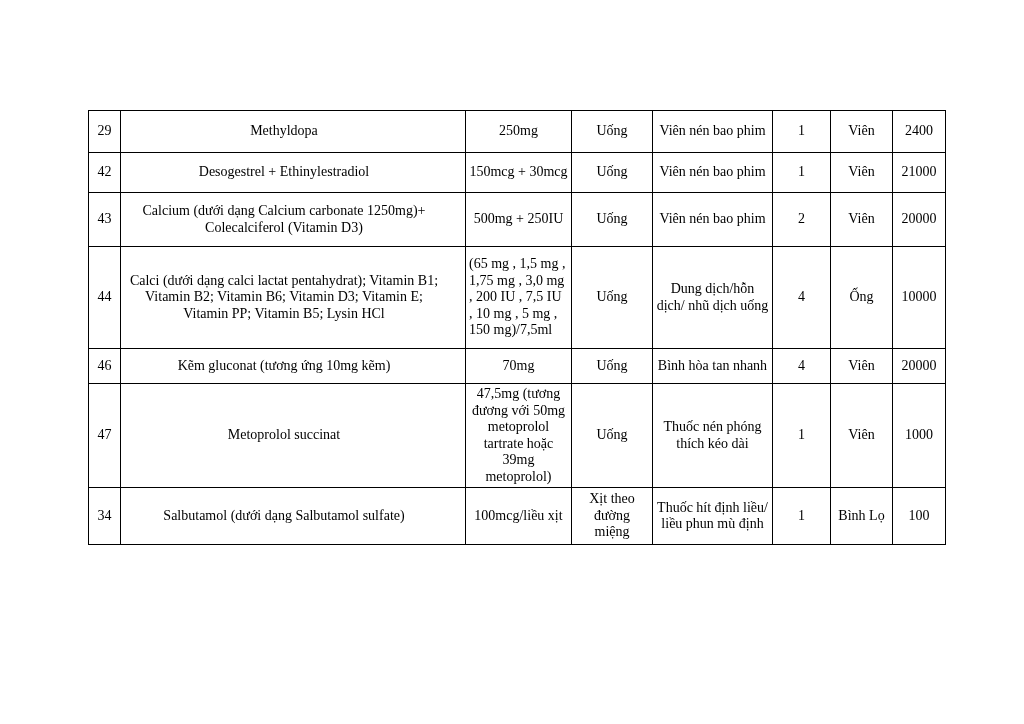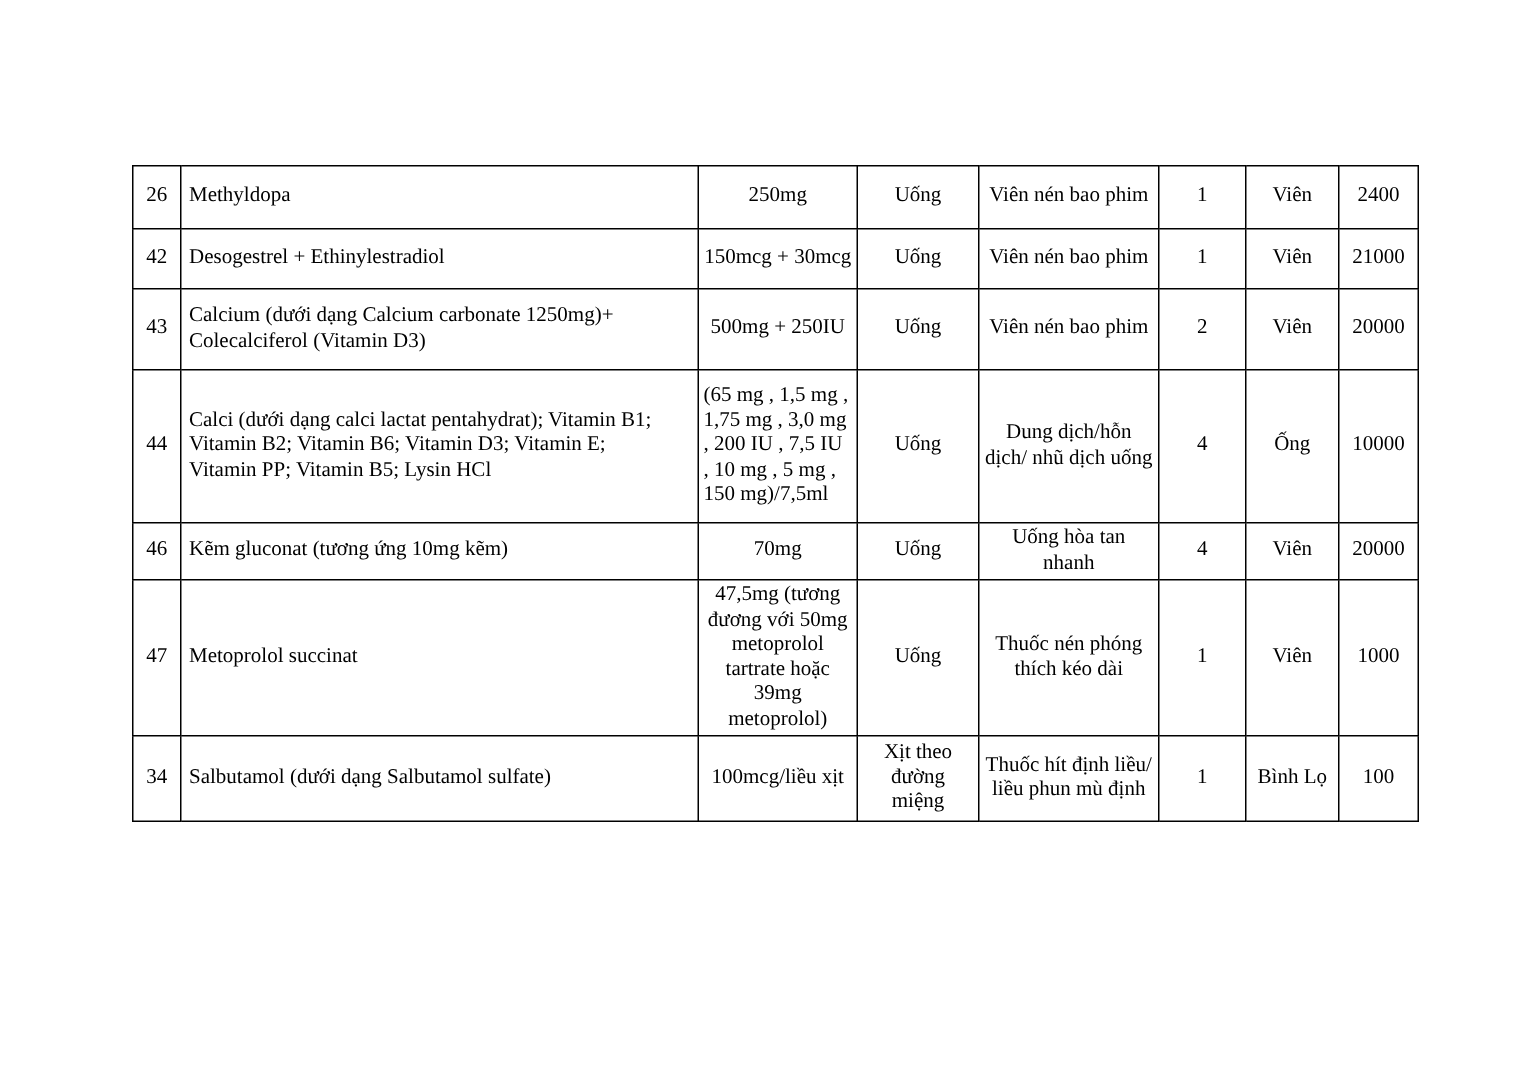--- a/index.html
+++ b/index.html
@@ -34,21 +34,21 @@
     font-size: 14px;
     line-height: 1.18;
     text-align: center;
     vertical-align: middle;
     padding: 2px 3px;
     overflow: hidden;
     white-space: pre-line;
     word-wrap: break-word;
   }
   table.doc-table td.cell-name {
-    text-align: left;
+    text-align: center;
     padding-left: 5px;
     padding-right: 23px;
   }
   table.doc-table td.align-left {
     text-align: left;
     padding-left: 3px;
   }
 </style>
 </head>
 <body>
@@ -60,21 +60,21 @@
       <col style="width:345px">
       <col style="width:106px">
       <col style="width:81px">
       <col style="width:120px">
       <col style="width:58px">
       <col style="width:62px">
       <col style="width:53px">
     </colgroup>
     <tbody>
         <tr style="height: 42px;">
-          <td class="cell-stt">26</td>
+          <td class="cell-stt">29</td>
           <td class="cell-name">Methyldopa</td>
           <td class="cell-dosage">250mg</td>
           <td class="cell-route">Uống</td>
           <td class="cell-form">Viên nén bao phim</td>
           <td class="cell-quantity">1</td>
           <td class="cell-unit">Viên</td>
           <td class="cell-price">2400</td>
         </tr>
         <tr style="height: 40px; margin-left: 36px;">
           <td class="cell-stt">42</td>
@@ -104,21 +104,21 @@
           <td class="cell-form">Dung dịch/hỗn dịch/ nhũ dịch uống</td>
           <td class="cell-quantity">4</td>
           <td class="cell-unit">Ống</td>
           <td class="cell-price">10000</td>
         </tr>
         <tr style="height: 35px;">
           <td class="cell-stt">46</td>
           <td class="cell-name">Kẽm gluconat (tương ứng 10mg kẽm)</td>
           <td class="cell-dosage">70mg</td>
           <td class="cell-route">Uống</td>
-          <td class="cell-form">Uống hòa tan nhanh</td>
+          <td class="cell-form">Bình hòa tan nhanh</td>
           <td class="cell-quantity">4</td>
           <td class="cell-unit">Viên</td>
           <td class="cell-price">20000</td>
         </tr>
         <tr style="height: 91px;">
           <td class="cell-stt">47</td>
           <td class="cell-name">Metoprolol succinat</td>
           <td class="cell-dosage">47,5mg (tương đương với 50mg metoprolol tartrate hoặc 39mg metoprolol)</td>
           <td class="cell-route">Uống</td>
           <td class="cell-form">Thuốc nén phóng thích kéo dài</td>

